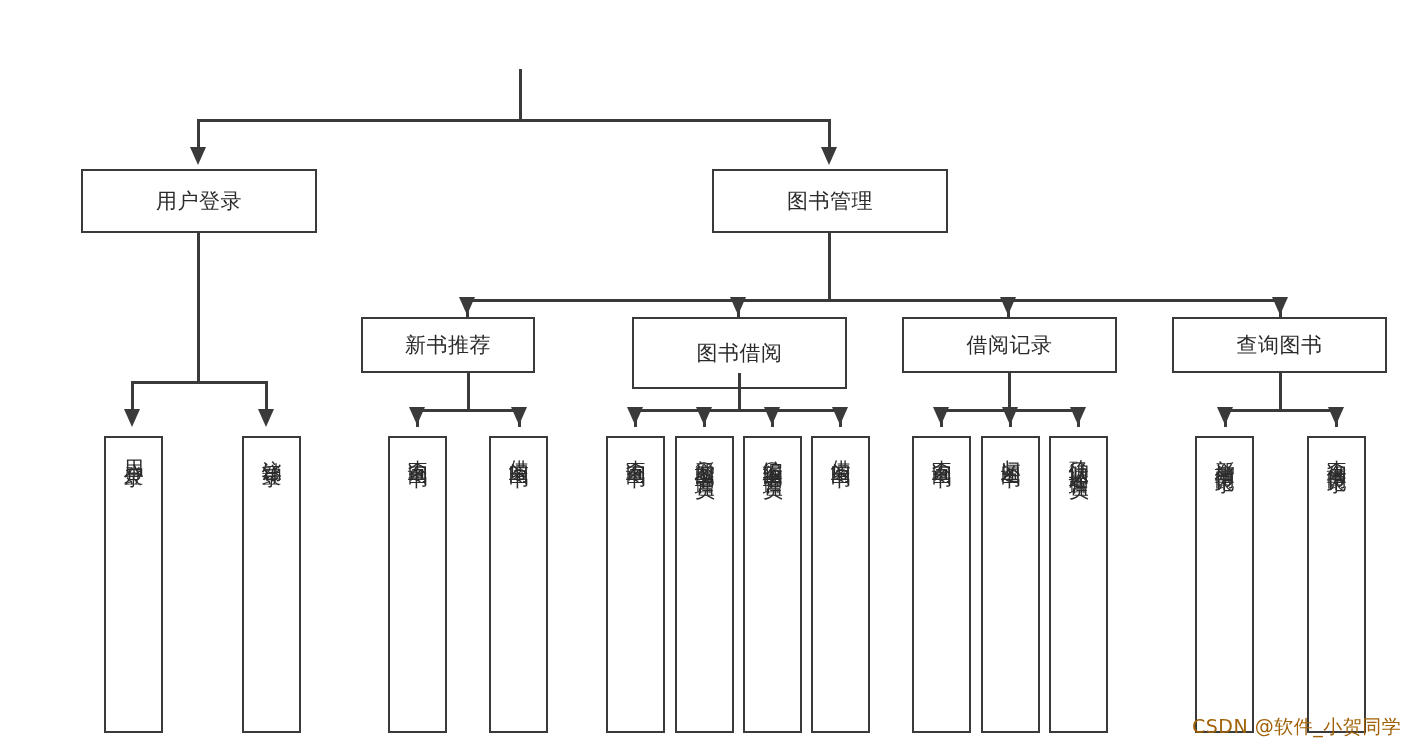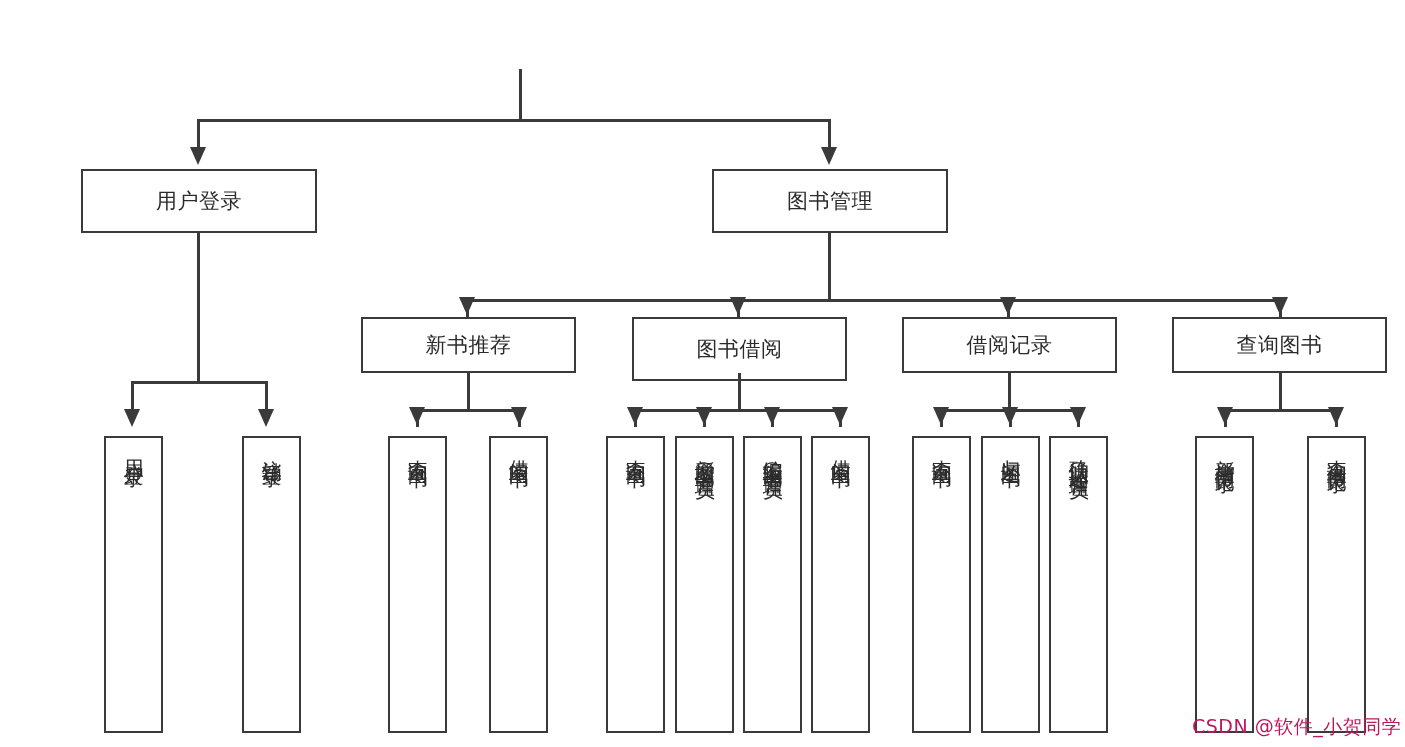--- a/index.html
+++ b/index.html
@@ -73,21 +73,21 @@
     width: 0;
     height: 0;
     border-left: 8px solid transparent;
     border-right: 8px solid transparent;
     border-top: 18px solid #3a3a3a;
   }
 
   
   #watermark {
     position: absolute;
-    color: #be185d;
+    color: #a16207;
     font-size: 19px;
     white-space: nowrap;
     letter-spacing: 0.5px;
     user-select: none;
   }
 </style>
 </head>
 <body>
 
 <div id="diagram-root">
@@ -126,25 +126,25 @@
 
   <div class="vline" style="left:737px; top:299px; width:3px; height:20px;"></div>
   <div class="arrow" style="left:730px; top:297px;"></div>
 
   <div class="vline" style="left:1007px; top:299px; width:3px; height:20px;"></div>
   <div class="arrow" style="left:1000px; top:297px;"></div>
 
   <div class="vline" style="left:1279px; top:299px; width:3px; height:20px;"></div>
   <div class="arrow" style="left:1272px; top:297px;"></div>
 
-  <div class="node level3" style="left:361px; top:317px; width:215px; height:56px;align-items:center;">
+  <div class="node level3" style="left:361px; top:317px; width:174px; height:56px;align-items:center;">
     <span class="label">新书推荐</span>
   </div>
 
-  <div class="node level3" style="left:632px; top:317px; width:215px; height:64px;">
+  <div class="node level3" style="left:632px; top:317px; width:215px; height:72px;">
     <span class="label">图书借阅</span>
   </div>
 
   <div class="node level3" style="left:902px; top:317px; width:215px; height:56px;">
     <span class="label">借阅记录</span>
   </div>
 
   <div class="node level3" style="left:1172px; top:317px; width:215px; height:56px;">
     <span class="label">查询图书</span>
   </div>

